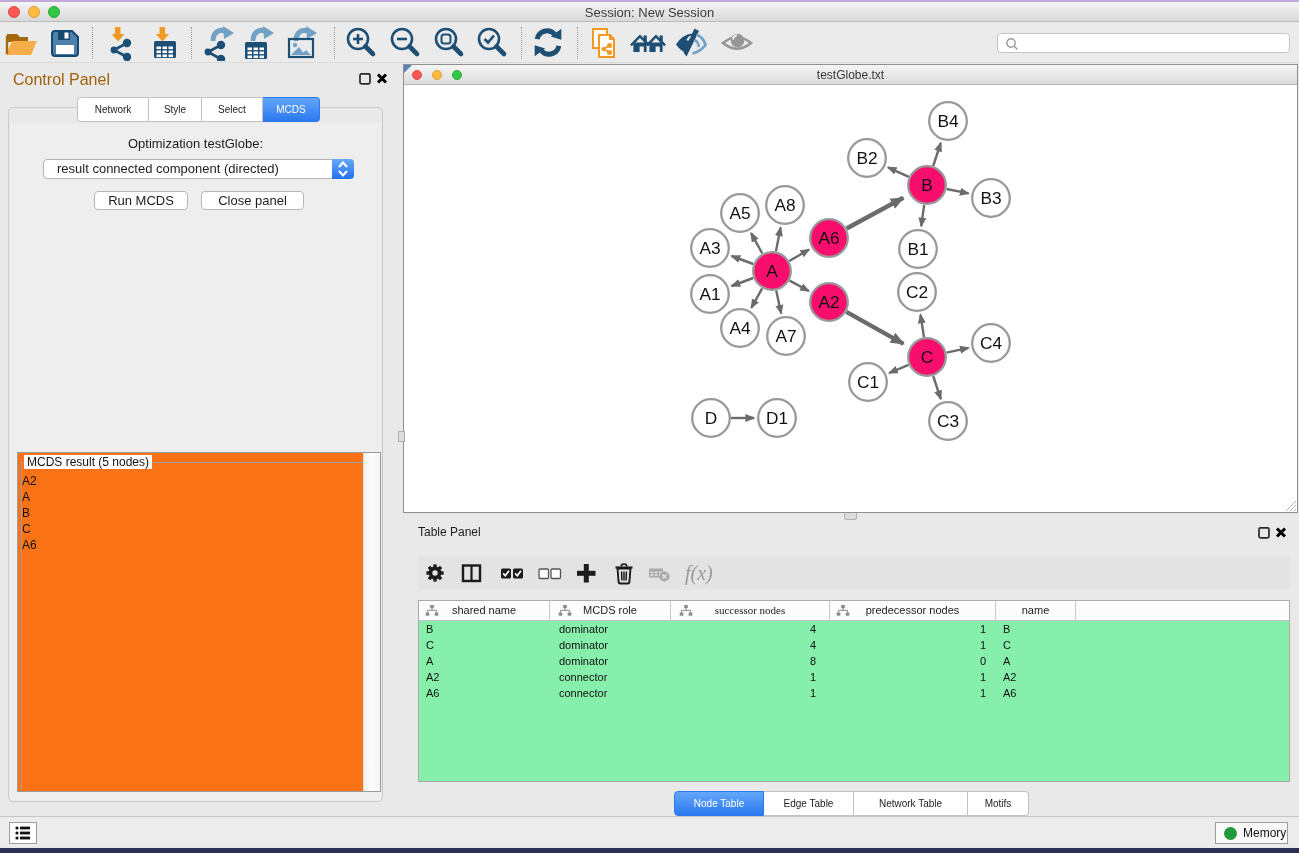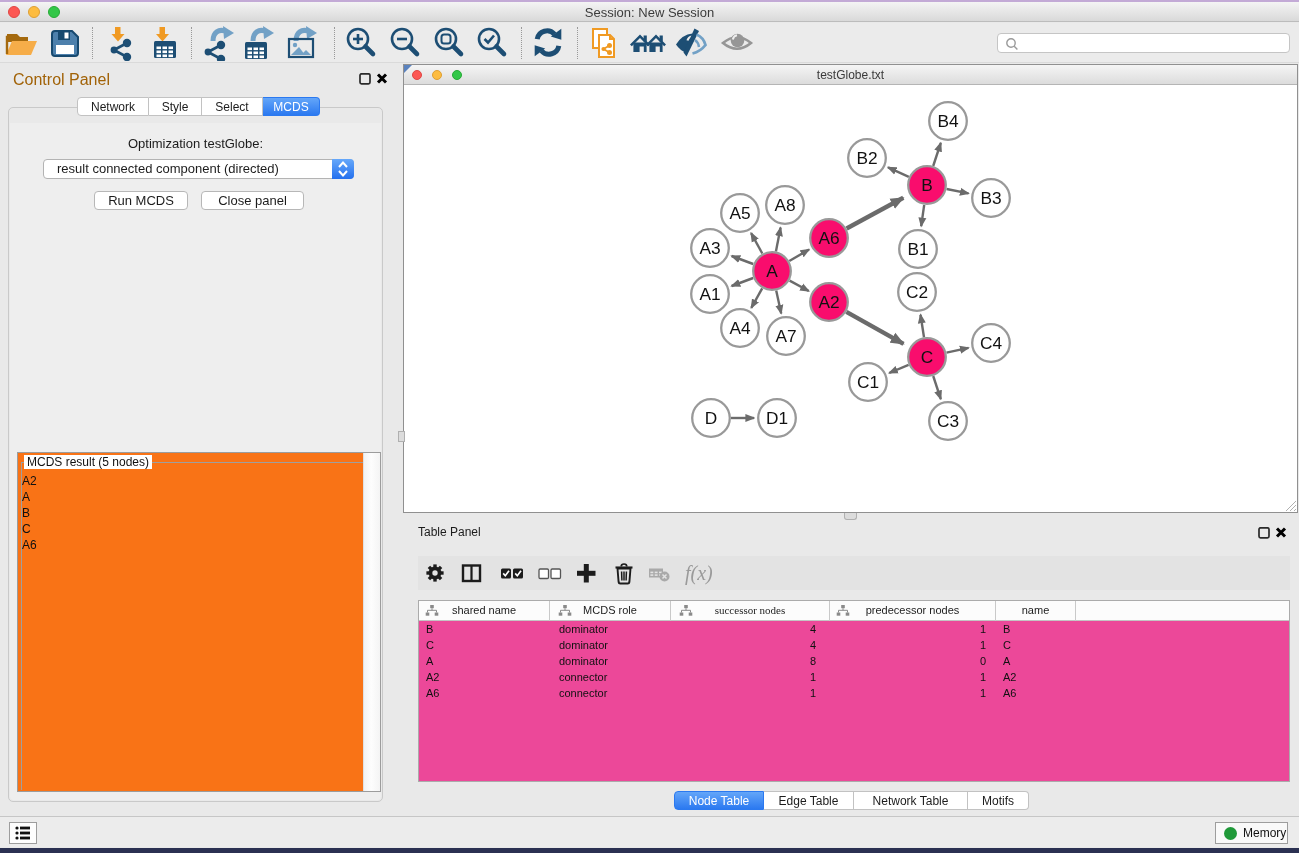--- a/index.html
+++ b/index.html
@@ -29,22 +29,22 @@
 #search { left:997px; top:33px; width:293px; height:20px; background:#fff;
   border:1px solid #c5c5c5; border-radius:4px; }
 
 
 #cpTitle { left:13px; top:71px; font-size:16px; color:#a16207; }
 #cpPane { left:8px; top:107px; width:375px; height:695px; background:#e9e9e9;
   border:1px solid #c9c9c9; border-radius:5px; }
 #cpInner { left:10px; top:123px; width:371px; height:677px; background:#eeeeee;
   border-radius:0 0 4px 4px; }
 #cpTabs { left:77px; top:97px; height:19px; display:flex; z-index:5; }
-.tab { height:19px; background:#fff; border:1px solid #c2c2c2; border-left:none;
-  font-size:12px; color:#1c1c1c; display:flex; align-items:center; justify-content:center; }
+.tab { height:25px; background:#fff; border:1px solid #c2c2c2; border-left:none;
+  font-size:10px; color:#1c1c1c; display:flex; align-items:center; justify-content:center; }
 .tab.first { border-left:1px solid #c2c2c2; border-radius:4px 0 0 4px; }
 .tab.last { border-radius:0 4px 4px 0; }
 .tab.sel { background:linear-gradient(#64a6f9,#2b79f0); border-color:#2b79f0; color:#fff; }
 #optLabel { left:0; top:136px; width:391px; text-align:center; font-size:13px; color:#1c1c1c; }
 #combo { left:43px; top:159px; width:311px; height:20px; background:#fff;
   border:1px solid #b3b3b3; border-radius:4px; font-size:13px; color:#1c1c1c;
   line-height:18px; padding-left:13px; }
 #comboBtn { left:332px; top:159px; width:22px; height:20px;
   background:linear-gradient(#66a8fa,#2470ee); border-radius:0 4px 4px 0; }
 .btn { position:absolute; height:19px; background:#fff; border:1px solid #b7b7b7;
@@ -62,21 +62,21 @@
 #netwin { left:403px; top:64px; width:895px; height:449px; background:#fff;
   border:1px solid #909090; }
 #netTitle { position:absolute; left:0; top:0; width:893px; height:20px;
   background:linear-gradient(#f5f5f5,#dcdcdc); border-bottom:1px solid #b5b5b5; }
 #netTitle .t { position:absolute; left:0; right:0; top:3px; text-align:center;
   font-size:12px; color:#3a3a3a; }
 
 
 #tpTitle { left:418px; top:525px; font-size:12px; color:#1c1c1c; }
 #tbar { left:418px; top:556px; width:872px; height:34px; background:#e3e3e3; }
-#ttable { left:418px; top:600px; width:872px; height:182px; background:#ec4899;
+#ttable { left:418px; top:600px; width:872px; height:182px; background:#86efac;
   border:1px solid #ababab; }
 #thead { position:absolute; left:0; top:0; width:870px; height:20px;
   background:#fcfcfc; border-bottom:1px solid #c4c4c4; font-size:11px; color:#1c1c1c; }
 .hcol { position:absolute; top:0; height:20px; border-right:1px solid #c9c9c9; }
 .hlab { position:absolute; top:3px; width:100%; text-align:center; }
 .td { position:absolute; font-size:11px; color:#111; white-space:pre; }
 .tdr { position:absolute; font-size:11px; color:#111; text-align:right; }
 
 
 #btabs { left:674px; top:791px; height:20px; display:flex; z-index:5; }

